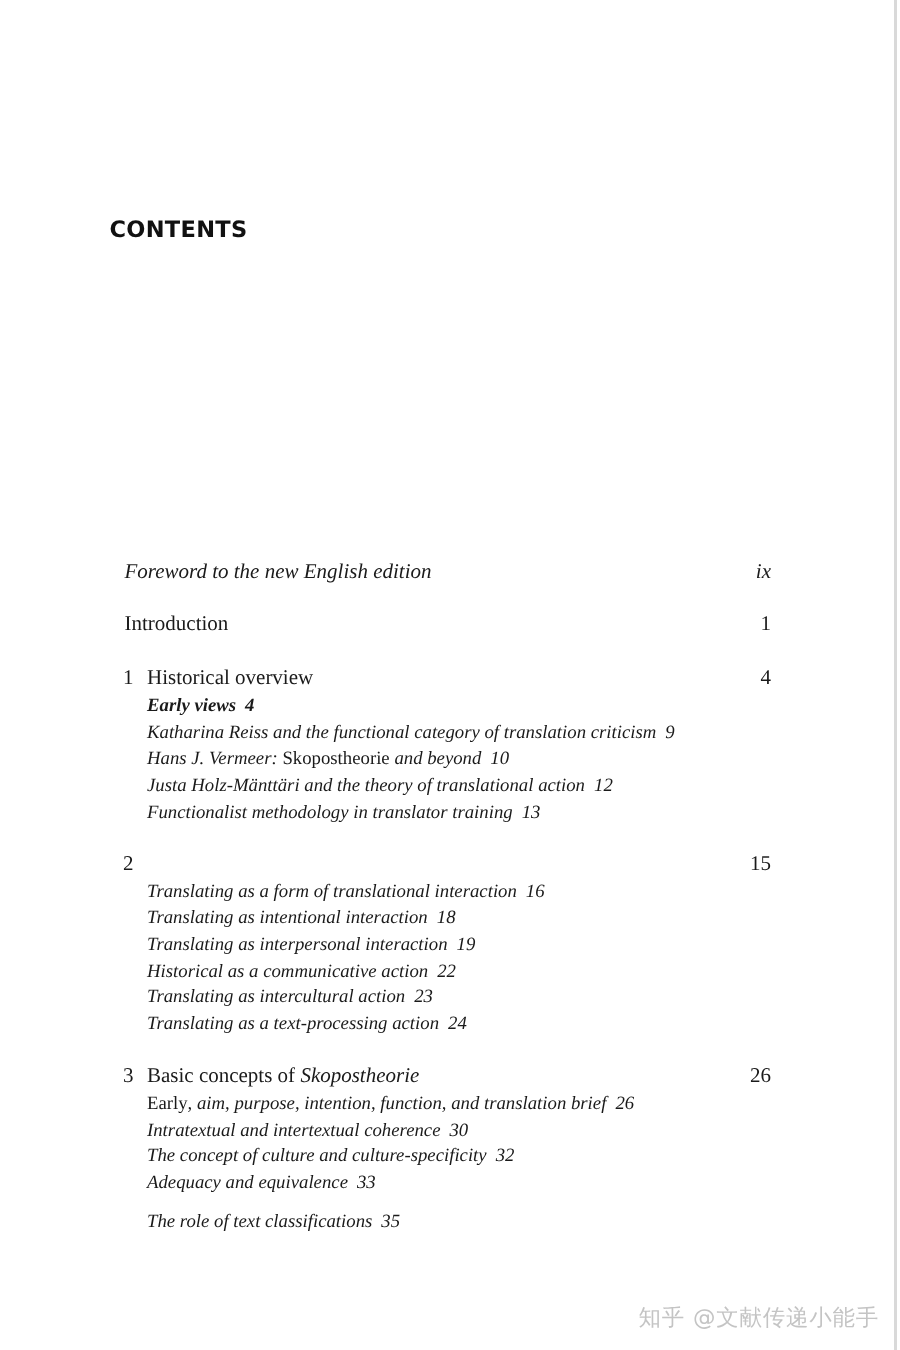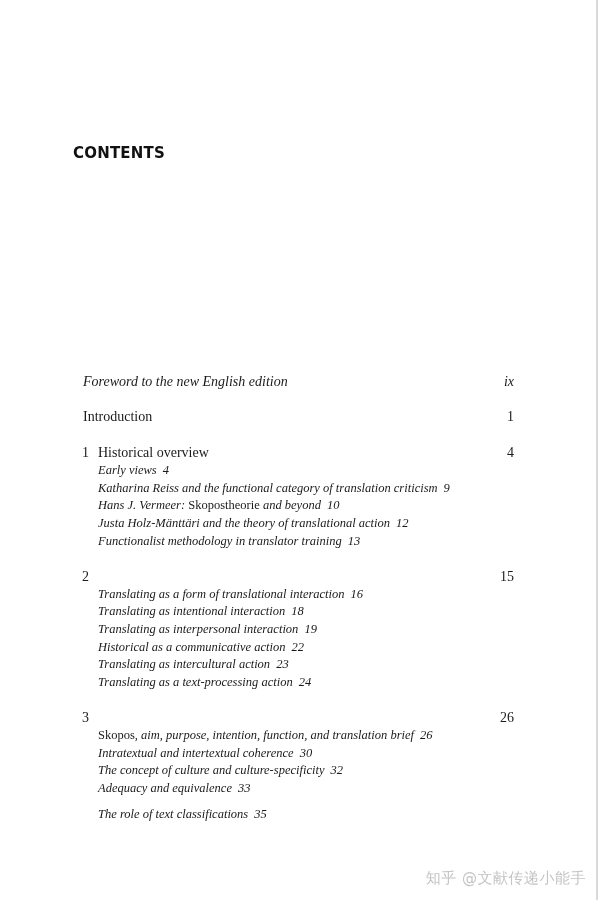--- a/index.html
+++ b/index.html
@@ -82,21 +82,21 @@
 <div class="row" style="top:408px;">
   <span class="label">Introduction</span>
   <span class="page">1</span>
 </div>
 
 <div class="row chapter" style="top:444px;">
   <span class="num">1</span>
   <span class="label">Historical overview</span>
   <span class="page">4</span>
 </div>
-<div class="section" style="top:462px;">
+<div class="section" style="top:462px;font-weight:bold;">
   <span>Early views</span><span class="spg">4</span>
 </div>
 <div class="section" style="top:480px;">
   <span>Katharina Reiss and the functional category of translation criticism</span><span class="spg">9</span>
 </div>
 <div class="section" style="top:497px;">
   <span>Hans J. Vermeer: </span><span class="roman">Skopostheorie</span><span> and beyond</span><span class="spg">10</span>
 </div>
 <div class="section" style="top:515px;">
   <span>Justa Holz-Mänttäri and the theory of translational action</span><span class="spg">12</span>
@@ -123,24 +123,25 @@
 </div>
 <div class="section" style="top:656px;">
   <span>Translating as intercultural action</span><span class="spg">23</span>
 </div>
 <div class="section" style="top:674px;">
   <span>Translating as a text-processing action</span><span class="spg">24</span>
 </div>
 
 <div class="row chapter" style="top:709px;">
   <span class="num">3</span>
+  <span class="label"><span>Basic concepts of </span><span class="italic">Skopostheorie</span></span>
   <span class="page">26</span>
 </div>
 <div class="section" style="top:727px;">
-  <span class="roman">Skopos</span><span>, aim, purpose, intention, function, and translation brief</span><span class="spg">26</span>
+  <span class="roman">Early</span><span>, aim, purpose, intention, function, and translation brief</span><span class="spg">26</span>
 </div>
 <div class="section" style="top:745px;">
   <span>Intratextual and intertextual coherence</span><span class="spg">30</span>
 </div>
 <div class="section" style="top:733px;margin-top:29px;">
   <span>The concept of culture and culture-specificity</span><span class="spg">32</span>
 </div>
 <div class="section" style="top:780px;">
   <span>Adequacy and equivalence</span><span class="spg">33</span>
 </div>

